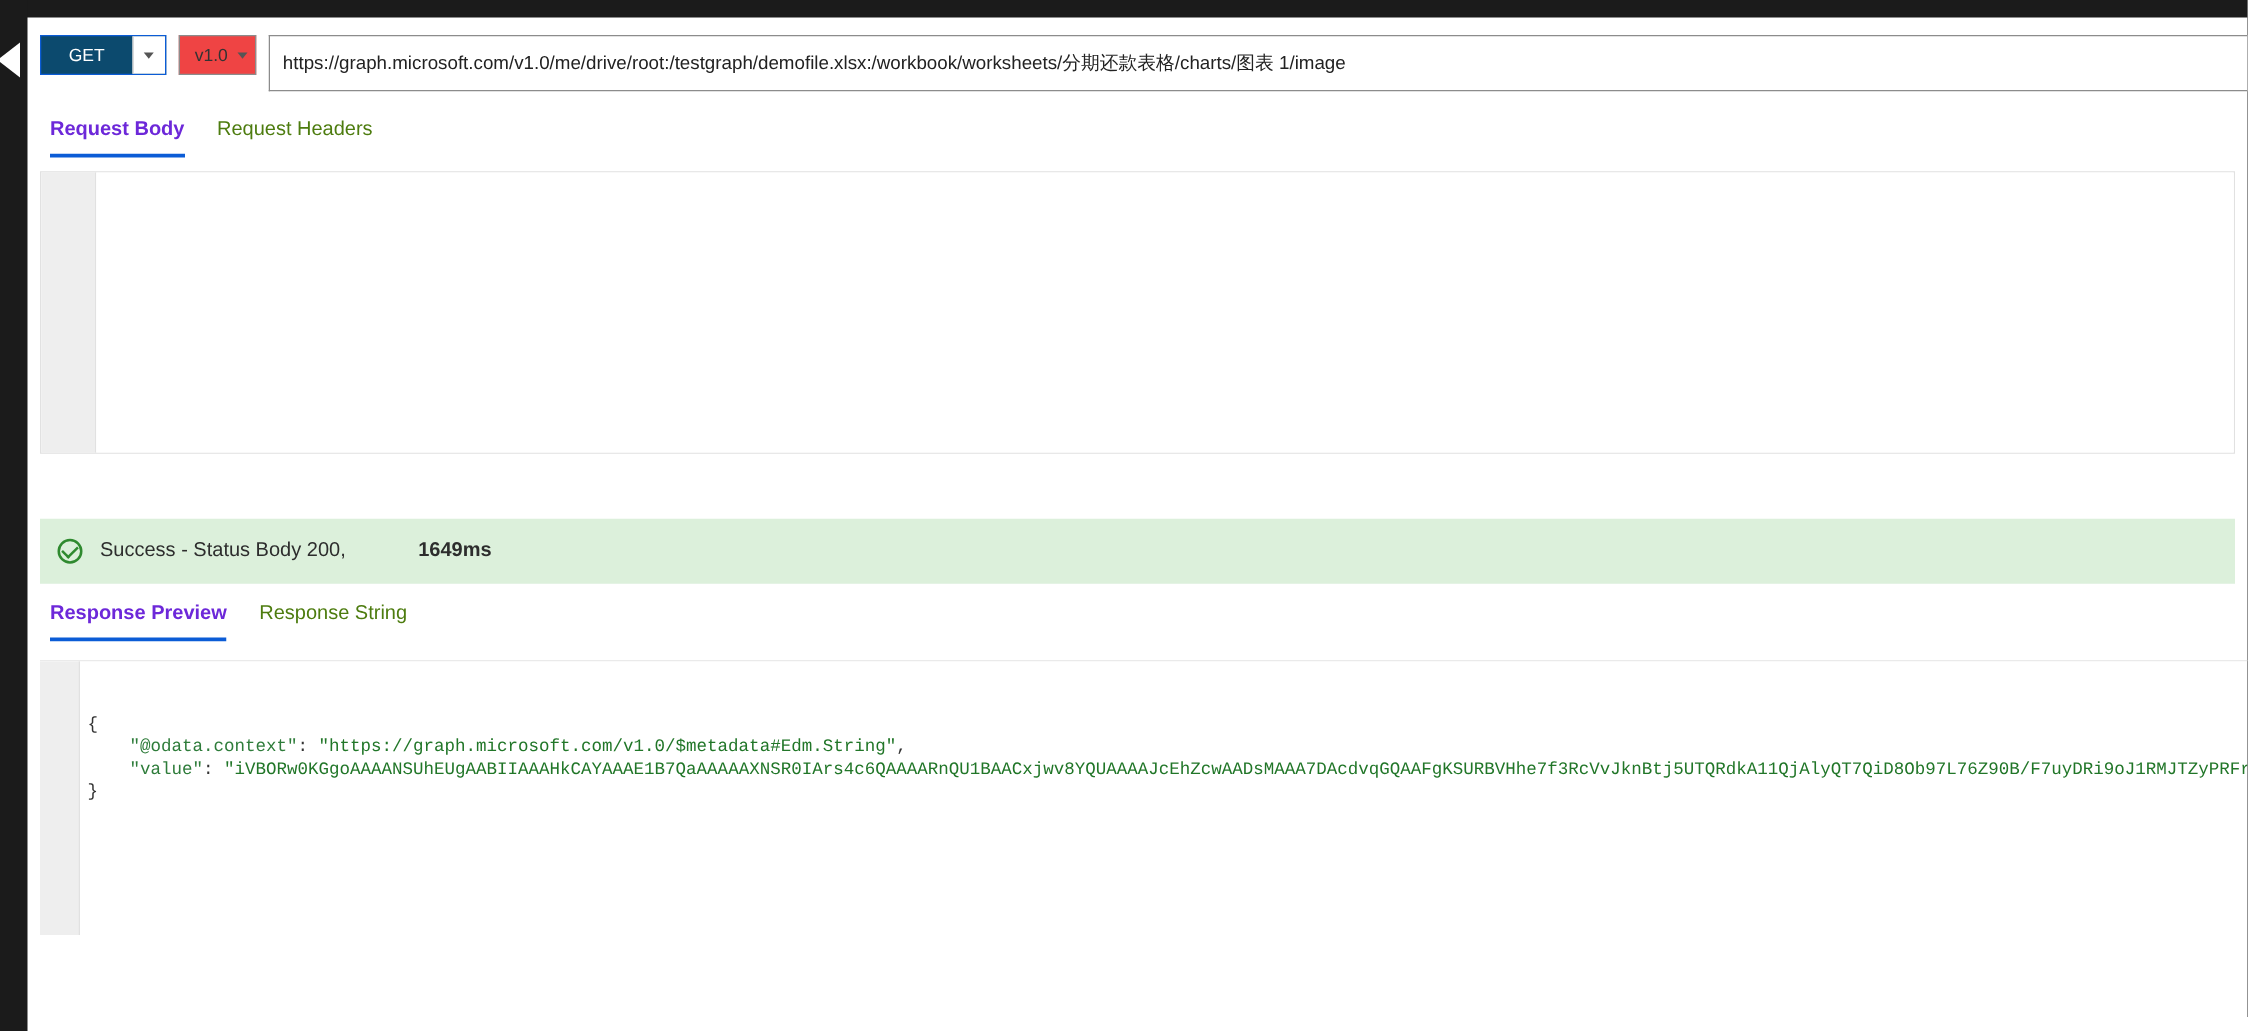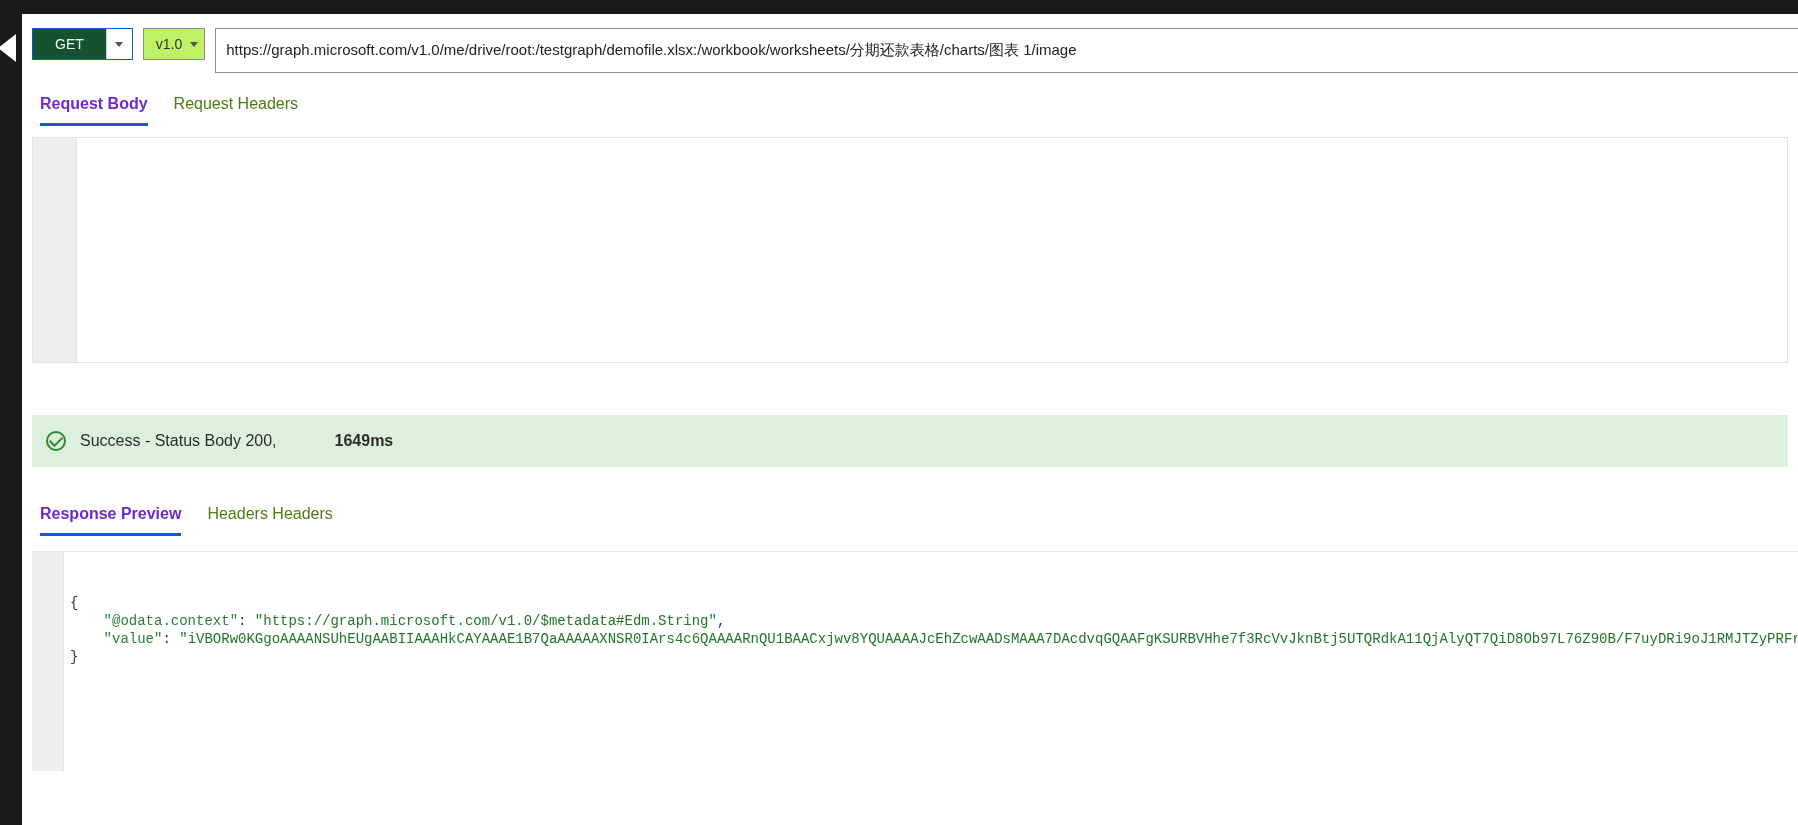--- a/index.html
+++ b/index.html
@@ -39,21 +39,21 @@
   
   .controls {
     display: flex;
     align-items: stretch;
     gap: 10px;
     padding: 14px 0 0 10px;
   }
   .method-btn {
     display: flex;
     align-items: center;
-    background: #14532d;
+    background: #0c4a6e;
     color: #fff;
     height: 32px;
     font-size: 14px;
     border: 1px solid #0b5cd6;
     cursor: pointer;
   }
   .method-btn .label {
     padding: 0 22px;
     display: flex; align-items: center;
     height: 100%;
@@ -68,21 +68,21 @@
     width: 0; height: 0;
     border-left: 4px solid transparent;
     border-right: 4px solid transparent;
     border-top: 5px solid #555;
   }
   .version-btn {
     display: flex;
     align-items: center;
     height: 32px;
     border: 1px solid #8c8c8c;
-    background: #bef264;
+    background: #ef4444;
     color: #333;
     font-size: 14px;
     padding: 0 6px 0 12px;
     gap: 8px;
     cursor: pointer;
   }
   .url-input {
     flex: 1;
     height: 45px;
     border: 1px solid #8c8c8c;
@@ -221,23 +221,23 @@
       <div class="gutter"></div>
       <div class="editor-body"></div>
     </div>
 
     <div class="status-bar">
       <span class="check"></span>
       <span>Success - Status Body 200,</span>
       <span class="time">1649ms</span>
     </div>
 
-    <div class="resp-tabs tabs" style="padding-top:38px;">
+    <div class="resp-tabs tabs" style="padding-top:15px;">
       <div class="tab active">Response Preview</div>
-      <div class="tab">Headers Headers</div>
+      <div class="tab">Response String</div>
     </div>
 
     <div class="resp-editor">
       <div class="gutter small"></div>
       <div class="resp-code">
         
 <span class="line"><span class="punct">{</span></span>
 <span class="line">    <span class="key">"@odata.context"</span><span class="colon">: </span><span class="string">"https://graph.microsoft.com/v1.0/$metadata#Edm.String"</span><span class="punct">,</span></span>
 <span class="line">    <span class="key">"value"</span><span class="colon">: </span><span class="string">"iVBORw0KGgoAAAANSUhEUgAABIIAAAHkCAYAAAE1B7QaAAAAAXNSR0IArs4c6QAAAARnQU1BAACxjwv8YQUAAAAJcEhZcwAADsMAAA7DAcdvqGQAAFgKSURBVHhe7f3RcVvJknBtj5UTQRdkA11QjAlyQT7QiD8Ob97L76Z90B/F7uyDRi9oJ1RMJTZyPRFrCP</span></span>
 <span class="line"><span class="punct">}</span></span>

